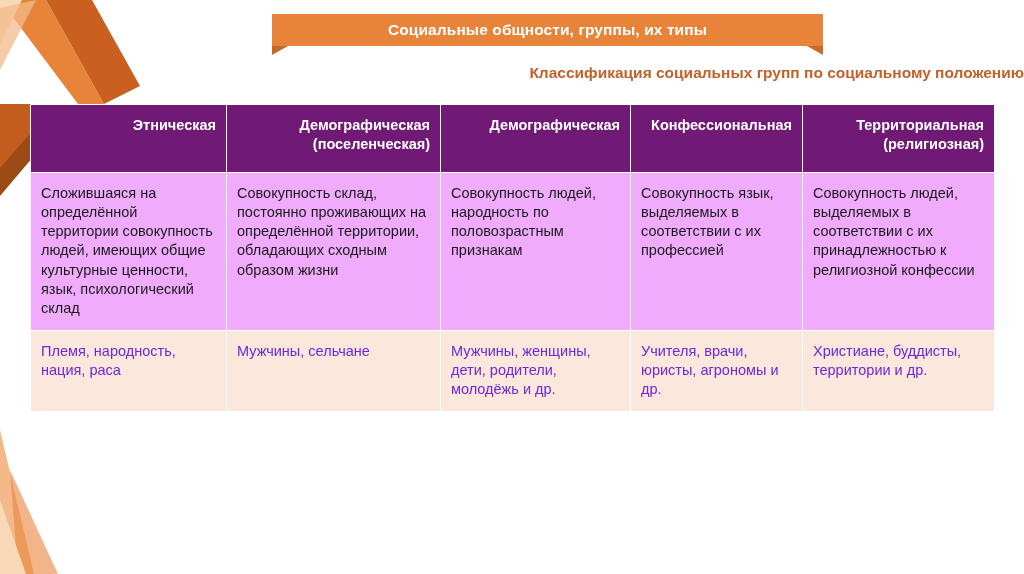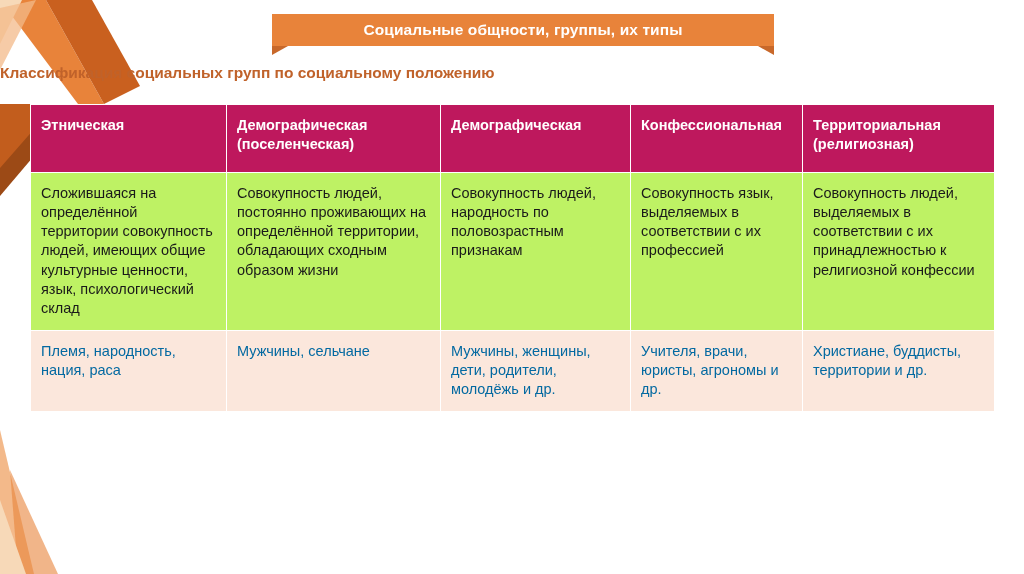--- a/index.html
+++ b/index.html
@@ -25,21 +25,21 @@
     overflow: hidden;
     pointer-events: none;
   }
   .deco svg { display: block; }
 
   
   .title-banner {
     position: absolute;
     left: 272px;
     top: 14px;
-    width: 502px;
+    width: 551px;
     height: 32px;
     background: #e8833a;
     display: flex;
     align-items: center;
     justify-content: center;
     color: #ffffff;
     font-size: 15.5px;
     font-weight: bold;
     letter-spacing: 0.1px;
   }
@@ -63,21 +63,21 @@
     border-right: 16px solid #c8682a;
     border-bottom: 9px solid transparent;
   }
 
   
   .subtitle {
     position: absolute;
     left: 0;
     right: 0;
     top: 64px;
-    text-align: left;
+    text-align: right;
     color: #c0622a;
     font-size: 15.5px;
     font-weight: bold;
   }
 
   
   .table-wrap {
     position: absolute;
     left: 30px;
     top: 104px;
@@ -89,35 +89,36 @@
     table-layout: fixed;
   }
   th, td {
     vertical-align: top;
     text-align: left;
     padding: 11px 10px 12px 10px;
     border: 1px solid #ffffff;
     line-height: 1.32;
   }
   thead th {
-    background: #be185d;
+    background: #701a75;
     color: #ffffff;
     font-size: 14.5px;
     font-weight: bold;
     height: 44px;
     vertical-align: top;
+    text-align: right;
   }
   tbody tr.row-a td {
-    background: #bef264;
+    background: #f0abfc;
     color: #1a1a1a;
     font-size: 14.5px;
   }
   tbody tr.row-b td {
     background: #fbe7dc;
-    color: #0369a1;
+    color: #6d28d9;
     font-size: 14.5px;
   }
   
   col.c0 { width: 196px; }
   col.c1 { width: 214px; }
   col.c2 { width: 190px; }
   col.c3 { width: 172px; }
   col.c4 { width: 192px; }
 </style>
 </head>
@@ -157,21 +158,21 @@
         <th>Этническая</th>
         <th>Демографическая (поселенческая)</th>
         <th>Демографическая</th>
         <th>Конфессиональная</th>
         <th>Территориальная (религиозная)</th>
       </tr>
     </thead>
     <tbody>
       <tr class="row-a">
         <td>Сложившаяся на определённой территории совокупность людей, имеющих общие культурные ценности, язык, психологический склад</td>
-        <td>Совокупность людей, постоянно проживающих на определённой территории, обладающих сходным образом жизни</td>
+        <td>Совокупность склад, постоянно проживающих на определённой территории, обладающих сходным образом жизни</td>
         <td>Совокупность людей, народность по половозрастным признакам</td>
         <td>Совокупность язык, выделяемых в соответствии с их профессией</td>
         <td>Совокупность людей, выделяемых в соответствии с их принадлежностью к религиозной конфессии</td>
       </tr>
       <tr class="row-b">
         <td>Племя, народность, нация, раса</td>
         <td>Мужчины, сельчане</td>
         <td>Мужчины, женщины, дети, родители, молодёжь и др.</td>
         <td>Учителя, врачи, юристы, агрономы и др.</td>
         <td>Христиане, буддисты, территории и др.</td>

